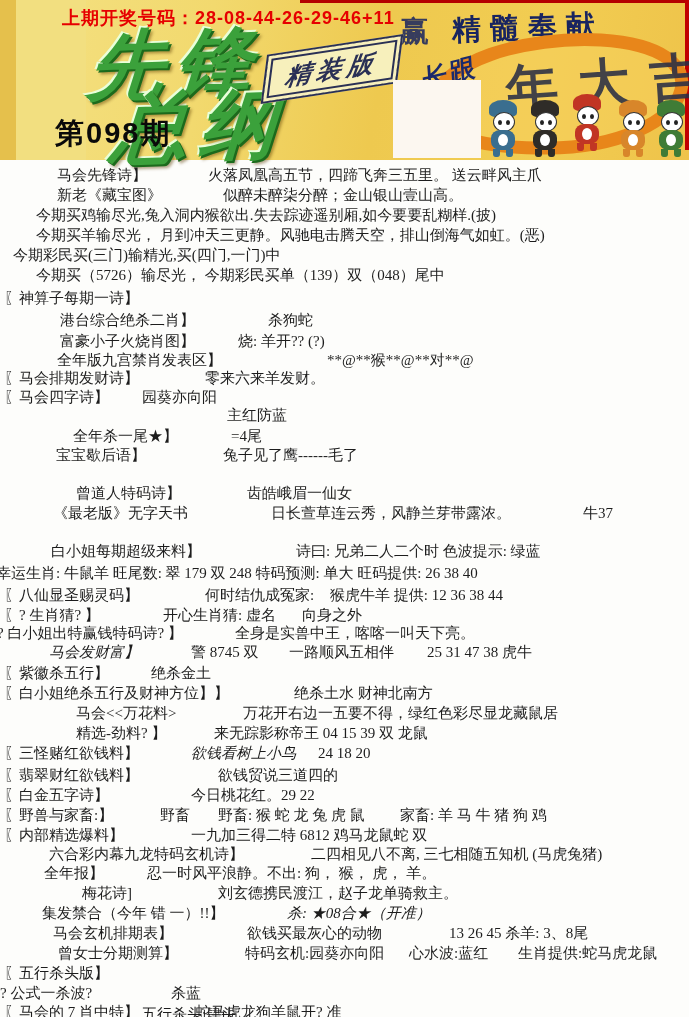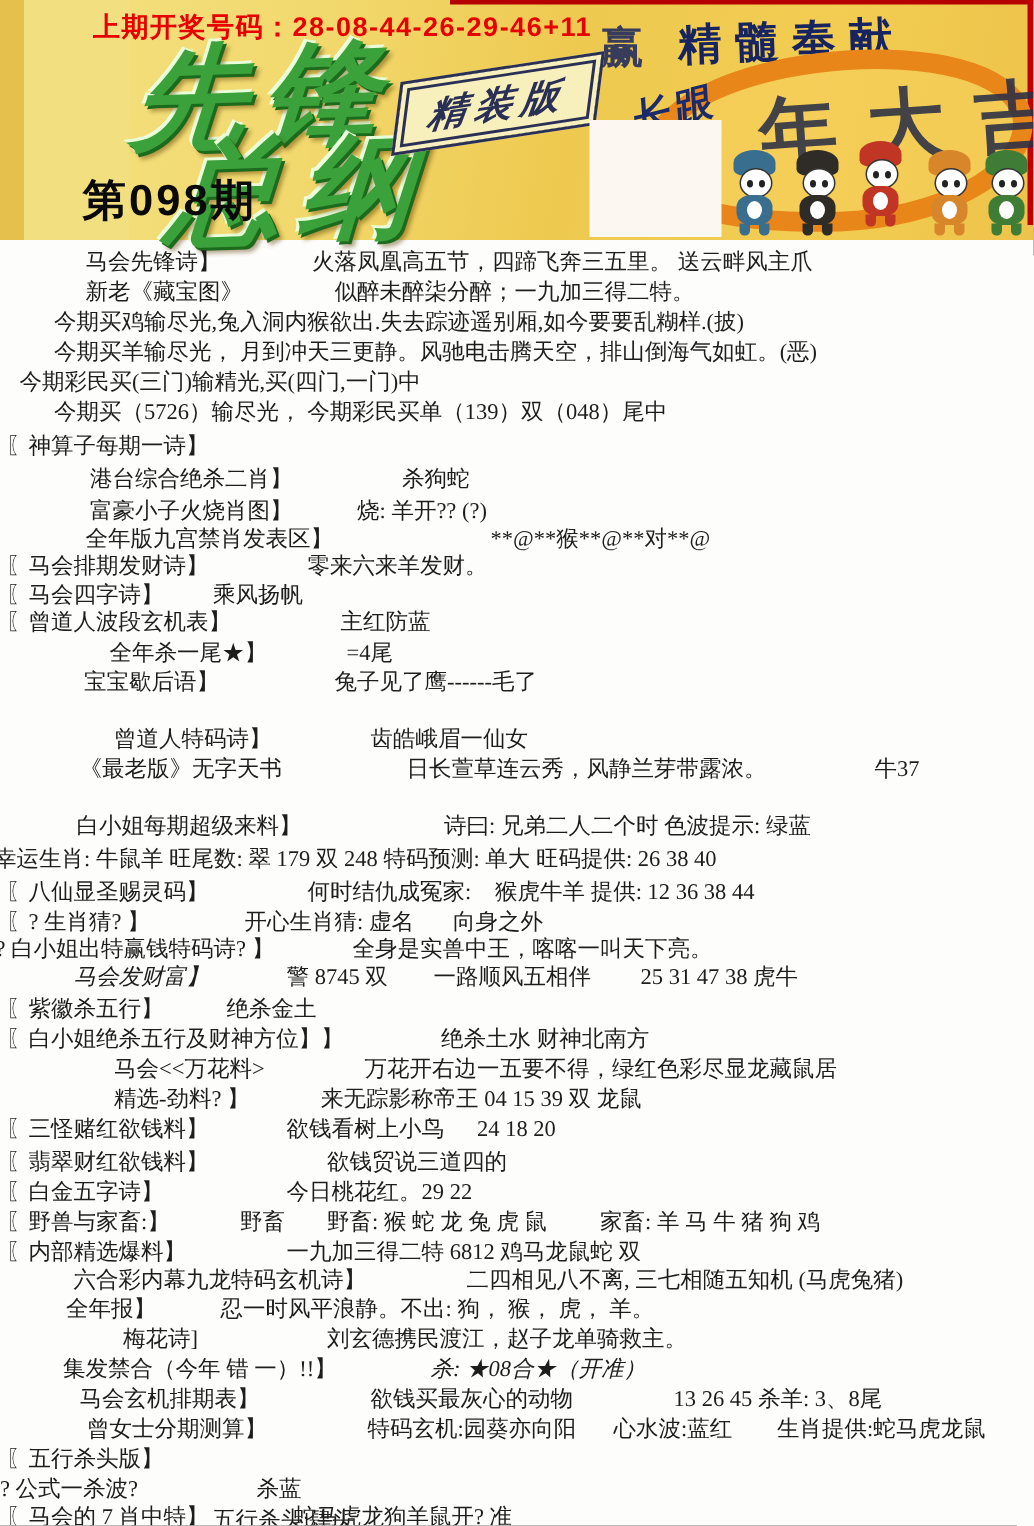--- a/index.html
+++ b/index.html
@@ -147,37 +147,36 @@
           <div class="m-leg l" style="background:#3f7c36"></div>
           <div class="m-leg r" style="background:#3f7c36"></div>
         </div>
       </div>
   </div>
 
   <div class="tips" id="tips">
       <span class="tip" style="left: 57px; top: 166px;">马会先锋诗】</span>
       <span class="tip" style="left: 208px; top: 166px;">火落凤凰高五节，四蹄飞奔三五里。 送云畔风主爪</span>
       <span class="tip" style="left: 57px; top: 186px;">新老《藏宝图》</span>
-      <span class="tip" style="left: 223px; top: 186px;">似醉未醉柒分醉；一九加三得二特。</span>
+      <span class="tip" style="left: 223px; top: 186px;">似醉未醉柒分醉；金山银山壹山高。</span>
       <span class="tip" style="left: 36px; top: 206px;">今期买鸡输尽光,兔入洞内猴欲出.失去踪迹遥别厢,如今要要乱糊样.(披)</span>
       <span class="tip" style="left: 36px; top: 226px;">今期买羊输尽光， 月到冲天三更静。风驰电击腾天空，排山倒海气如虹。(恶)</span>
       <span class="tip" style="left: 13px; top: 246px;">今期彩民买(三门)输精光,买(四门,一门)中</span>
       <span class="tip" style="left: 36px; top: 266px;">今期买（5726）输尽光， 今期彩民买单（139）双（048）尾中</span>
       <span class="tip" style="left: 4px; top: 289px;">〖神算子每期一诗】</span>
       <span class="tip" style="left: 60px; top: 311px;">港台综合绝杀二肖】</span>
       <span class="tip" style="left: 268px; top: 311px;">杀狗蛇</span>
       <span class="tip" style="left: 60px; top: 332px;">富豪小子火烧肖图】</span>
       <span class="tip" style="left: 238px; top: 332px;">烧: 羊开?? (?)</span>
       <span class="tip" style="left: 57px; top: 351px;">全年版九宫禁肖发表区】</span>
       <span class="tip" style="left: 327px; top: 351px;">**@**猴**@**对**@</span>
       <span class="tip" style="left: 4px; top: 369px;">〖马会排期发财诗】</span>
       <span class="tip" style="left: 205px; top: 369px;">零来六来羊发财。</span>
       <span class="tip" style="left: 4px; top: 388px;">〖马会四字诗】</span>
-      <span class="tip" style="left: 142px; top: 388px;">乘风扬帆</span>
-      <span class="tip" style="left: 4px; top: 406px;">〖曾道人波段玄机表】</span>
+      <span class="tip" style="left: 142px; top: 388px;">园葵亦向阳</span>
       <span class="tip" style="left: 227px; top: 406px;">主红防蓝</span>
       <span class="tip" style="left: 73px; top: 427px;">全年杀一尾★】</span>
       <span class="tip" style="left: 231px; top: 427px;">=4尾</span>
       <span class="tip" style="left: 56px; top: 446px;">宝宝歇后语】</span>
       <span class="tip" style="left: 223px; top: 446px;">兔子见了鹰------毛了</span>
       <span class="tip" style="left: 76px; top: 484px;">曾道人特码诗】</span>
       <span class="tip" style="left: 247px; top: 484px;">齿皓峨眉一仙女</span>
       <span class="tip" style="left: 53px; top: 504px;">《最老版》无字天书</span>
       <span class="tip" style="left: 271px; top: 504px;">日长萱草连云秀，风静兰芽带露浓。</span>
       <span class="tip" style="left: 583px; top: 504px;">牛37</span>
@@ -198,21 +197,21 @@
       <span class="tip" style="left: 427px; top: 643px;">25 31 47 38 虎牛</span>
       <span class="tip" style="left: 4px; top: 664px;">〖紫徽杀五行】</span>
       <span class="tip" style="left: 151px; top: 664px;">绝杀金土</span>
       <span class="tip" style="left: 4px; top: 684px;">〖白小姐绝杀五行及财神方位】】</span>
       <span class="tip" style="left: 294px; top: 684px;">绝杀土水 财神北南方</span>
       <span class="tip" style="left: 76px; top: 704px;">马会&lt;&lt;万花料&gt;</span>
       <span class="tip" style="left: 243px; top: 704px;">万花开右边一五要不得，绿红色彩尽显龙藏鼠居</span>
       <span class="tip" style="left: 76px; top: 724px;">精选-劲料? 】</span>
       <span class="tip" style="left: 214px; top: 724px;">来无踪影称帝王 04 15 39 双 龙鼠</span>
       <span class="tip" style="left: 4px; top: 744px;">〖三怪赌红欲钱料】</span>
-      <span class="tip" style="left: 191px; top: 744px;">欲钱看树上小鸟</span>
+      <span class="tip" style="left: 191px; top: 744px; font-style: italic;">欲钱看树上小鸟</span>
       <span class="tip" style="left: 318px; top: 744px;">24 18 20</span>
       <span class="tip" style="left: 4px; top: 766px;">〖翡翠财红欲钱料】</span>
       <span class="tip" style="left: 218px; top: 766px;">欲钱贸说三道四的</span>
       <span class="tip" style="left: 4px; top: 786px;">〖白金五字诗】</span>
       <span class="tip" style="left: 191px; top: 786px;">今日桃花红。29 22</span>
       <span class="tip" style="left: 4px; top: 806px;">〖野兽与家畜:】</span>
       <span class="tip" style="left: 160px; top: 806px;">野畜</span>
       <span class="tip" style="left: 218px; top: 806px;">野畜: 猴 蛇 龙 兔 虎 鼠</span>
       <span class="tip" style="left: 400px; top: 806px;">家畜: 羊 马 牛 猪 狗 鸡</span>
       <span class="tip" style="left: 4px; top: 826px;">〖内部精选爆料】</span>

